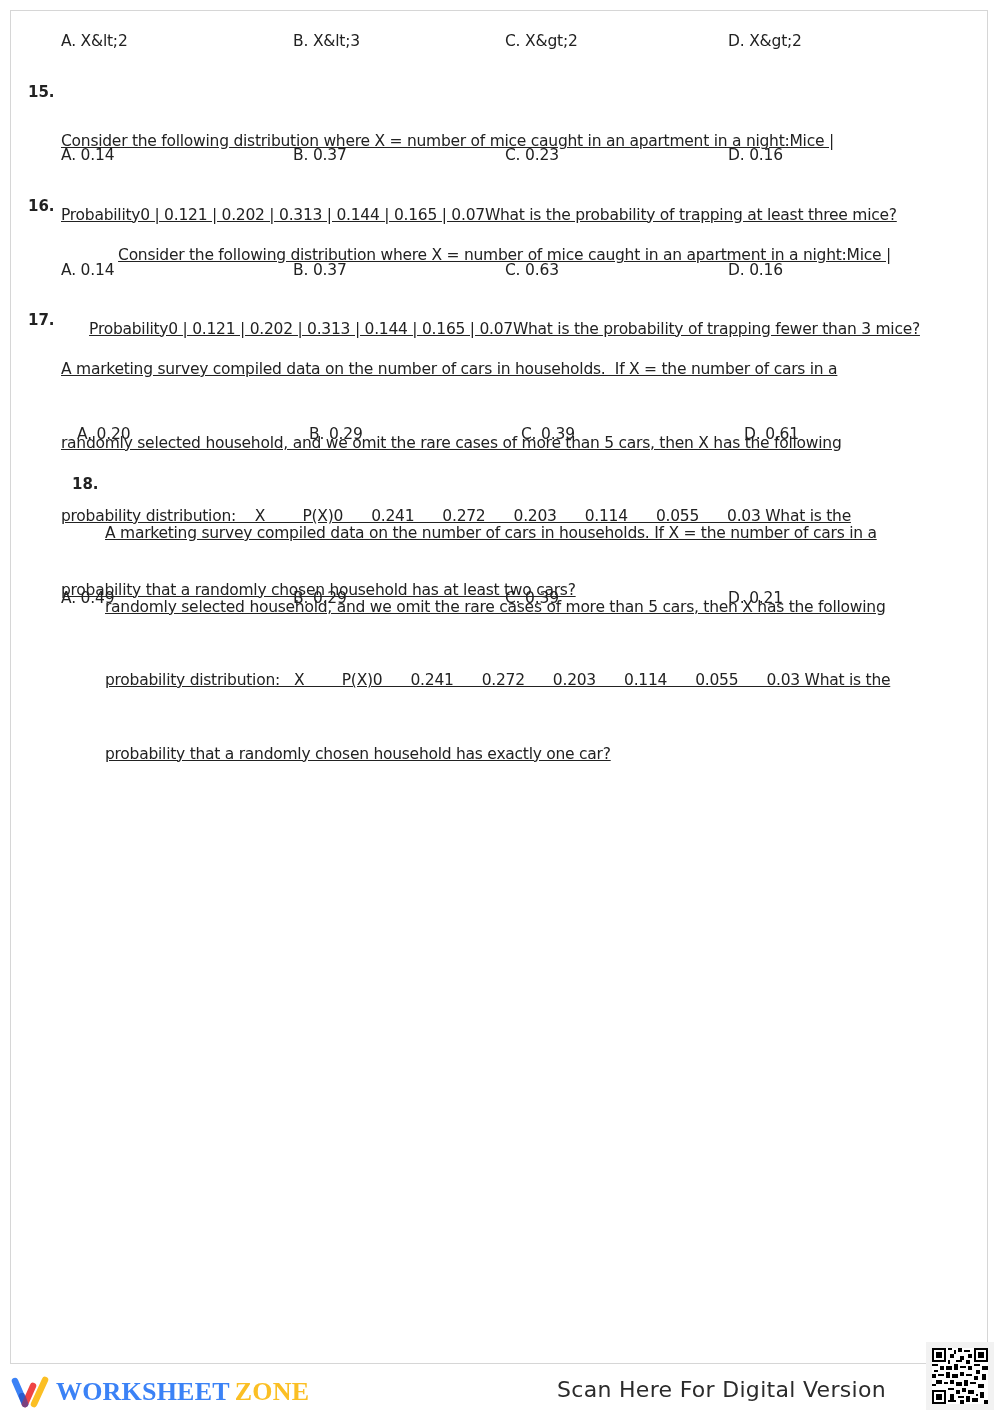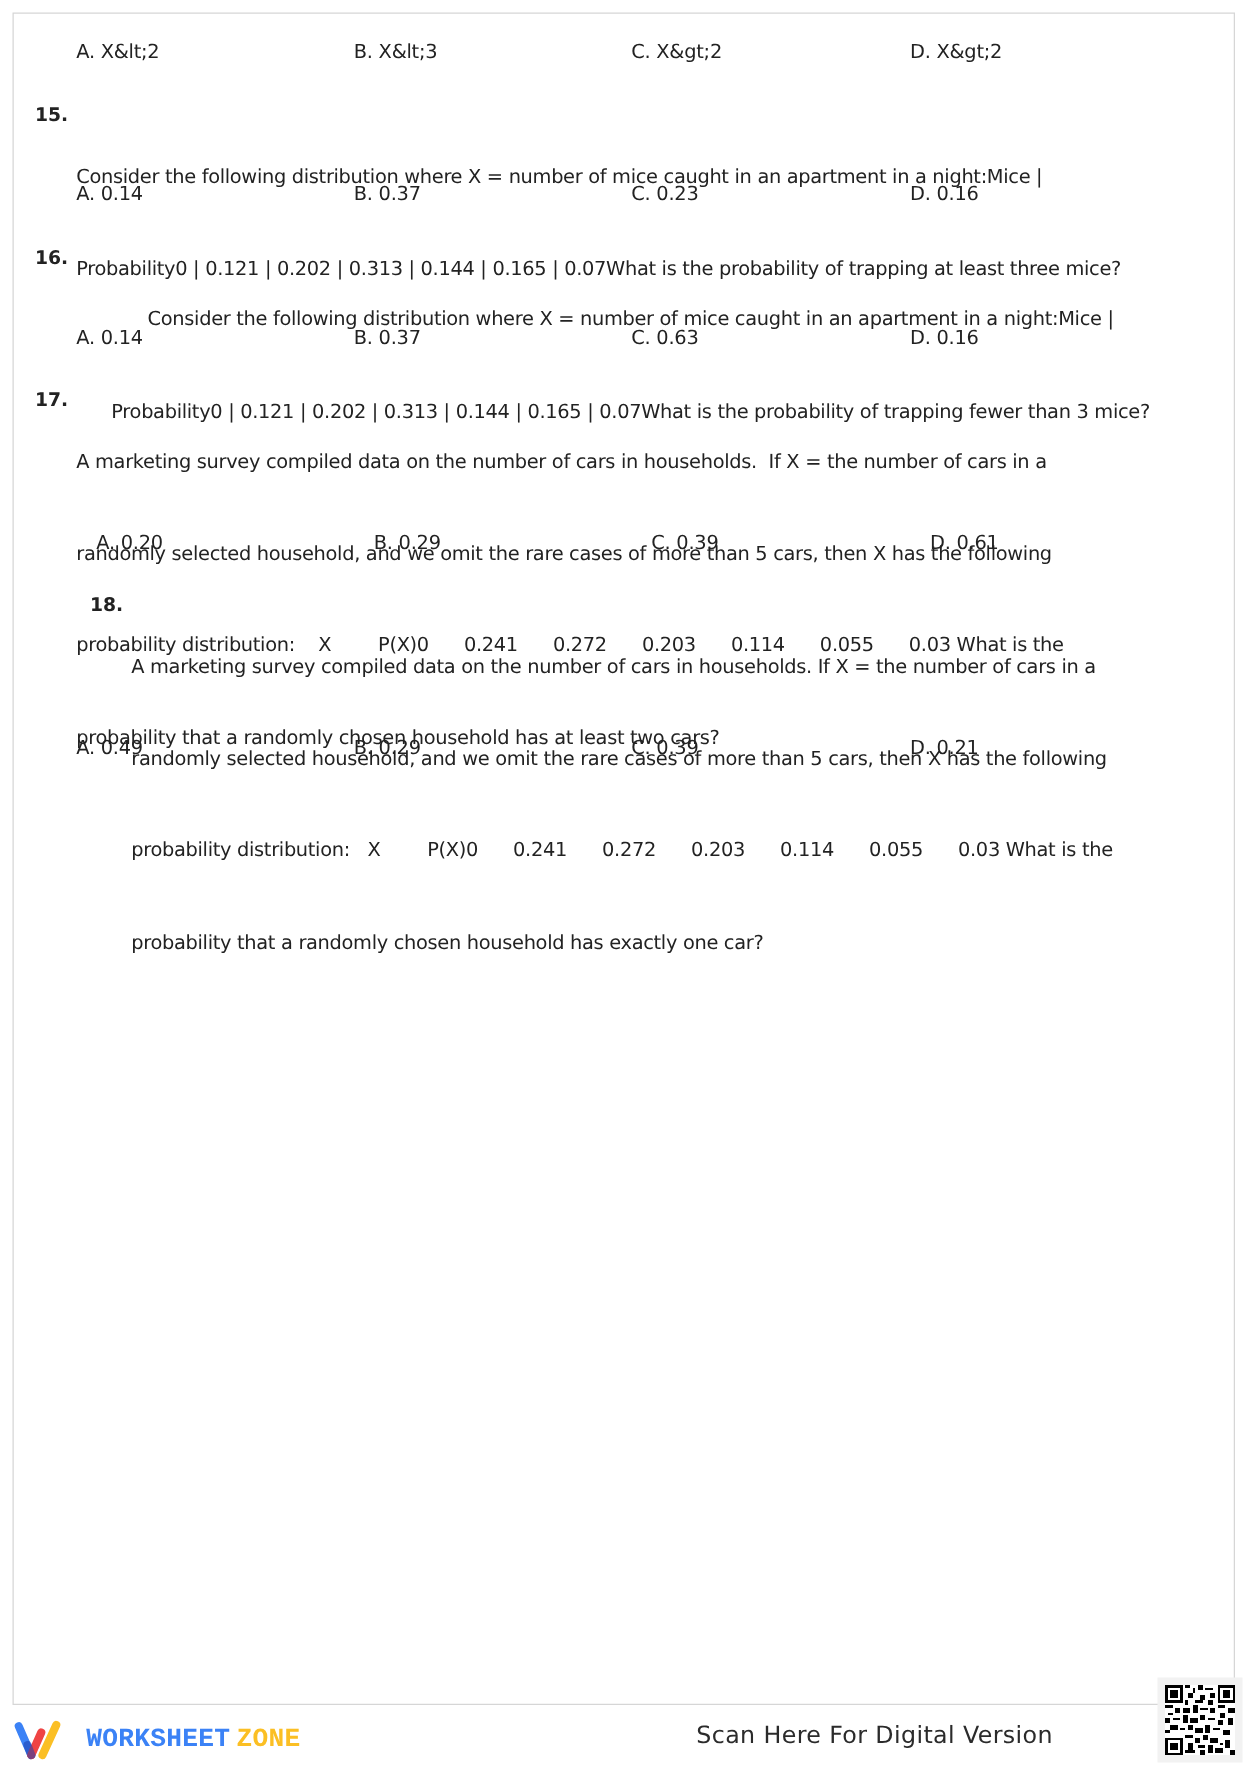--- a/index.html
+++ b/index.html
@@ -7,31 +7,31 @@
     width: 1000px; height: 1414px; position: relative; background: #ffffff;
     font-family: "DejaVu Sans", sans-serif; color: #222222; overflow: hidden;
   }
   .page-frame {
     position: absolute; left: 10px; top: 10px; width: 978px; height: 1354px;
     border: 1.5px solid #d6d6d6; box-sizing: border-box;
   }
   .content { position: absolute; left: 0; top: 0; width: 1000px; }
   .options-row { position: absolute; left: 61px; width: 900px; height: 22px; font-size: 15.5px; }
   .opt { position: absolute; top: 0; white-space: nowrap; letter-spacing: -0.2px; }
-  .opt.a { left: 0; } .opt.b { left: 222px; } .opt.c { left: 444px; } .opt.d { left: 667px; }
+  .opt.a { left: 0; } .opt.b { left: 232px; } .opt.c { left: 444px; } .opt.d { left: 667px; }
   .question { position: absolute; left: 28px; width: 920px; font-size: 15.5px; line-height: 24.5px; }
   .q-num { position: absolute; left: 0; top: 0; font-weight: bold; font-size: 15px; }
   .q-text { margin-left: 33px; letter-spacing: -0.25px; white-space: pre-wrap; }
-  .q-line { display: block; white-space: pre; }
+  .q-line { display: block; white-space: pre; text-decoration: underline; }
   .footer-logo { position: absolute; left: 10px; top: 1374px; height: 36px; display: flex; align-items: center; }
   .logo-mark { width: 40px; height: 36px; }
-  .logo-text { margin-left: 19px; font-family: Liberation Mono, monospace; font-weight: bold; font-size: 21px; letter-spacing: 0.2px; }
+  .logo-text { margin-left: 6px; font-family: Liberation Serif, serif; font-weight: bold; font-size: 26px; letter-spacing: 0.2px; }
   .logo-text .w1 { color: #3b82f6; }
   .logo-text .w2 { color: #fbbf24; margin-left: 5px; }
-  .scan-text { position: absolute; left: 557px; top: 1377px; font-size: 19px; color: #2b2b2b; letter-spacing: 0.3px; white-space: nowrap; }
+  .scan-text { position: absolute; left: 557px; top: 1377px; font-size: 22px; color: #2b2b2b; letter-spacing: 0.3px; white-space: nowrap; }
   .qr { position: absolute; left: 926px; top: 1342px; width: 68px; height: 68px; background: #f2f2f2; }
   .qr svg { position: absolute; left: 6px; top: 6px; }
 </style>
 </head>
 <body>
 
 <div class="page-frame"></div>
 
 <div class="content">
 

